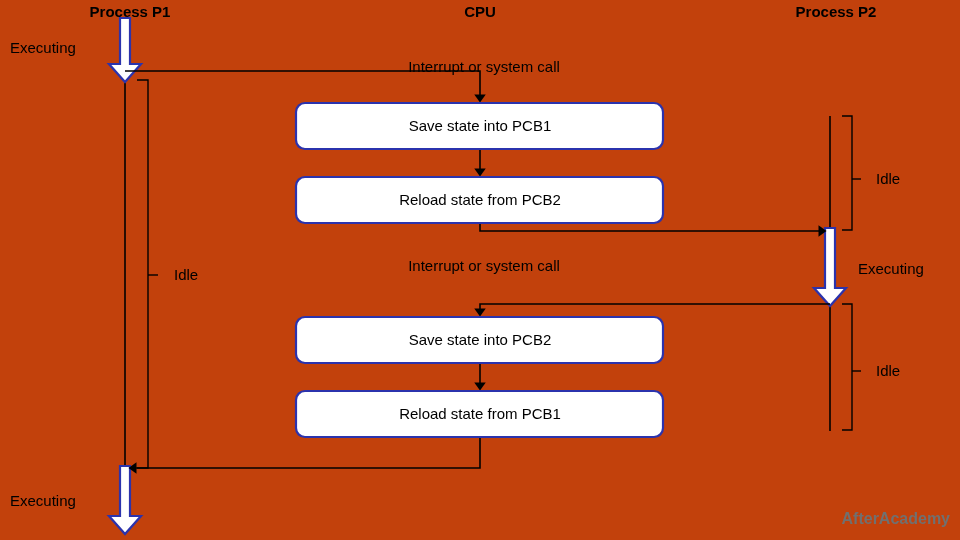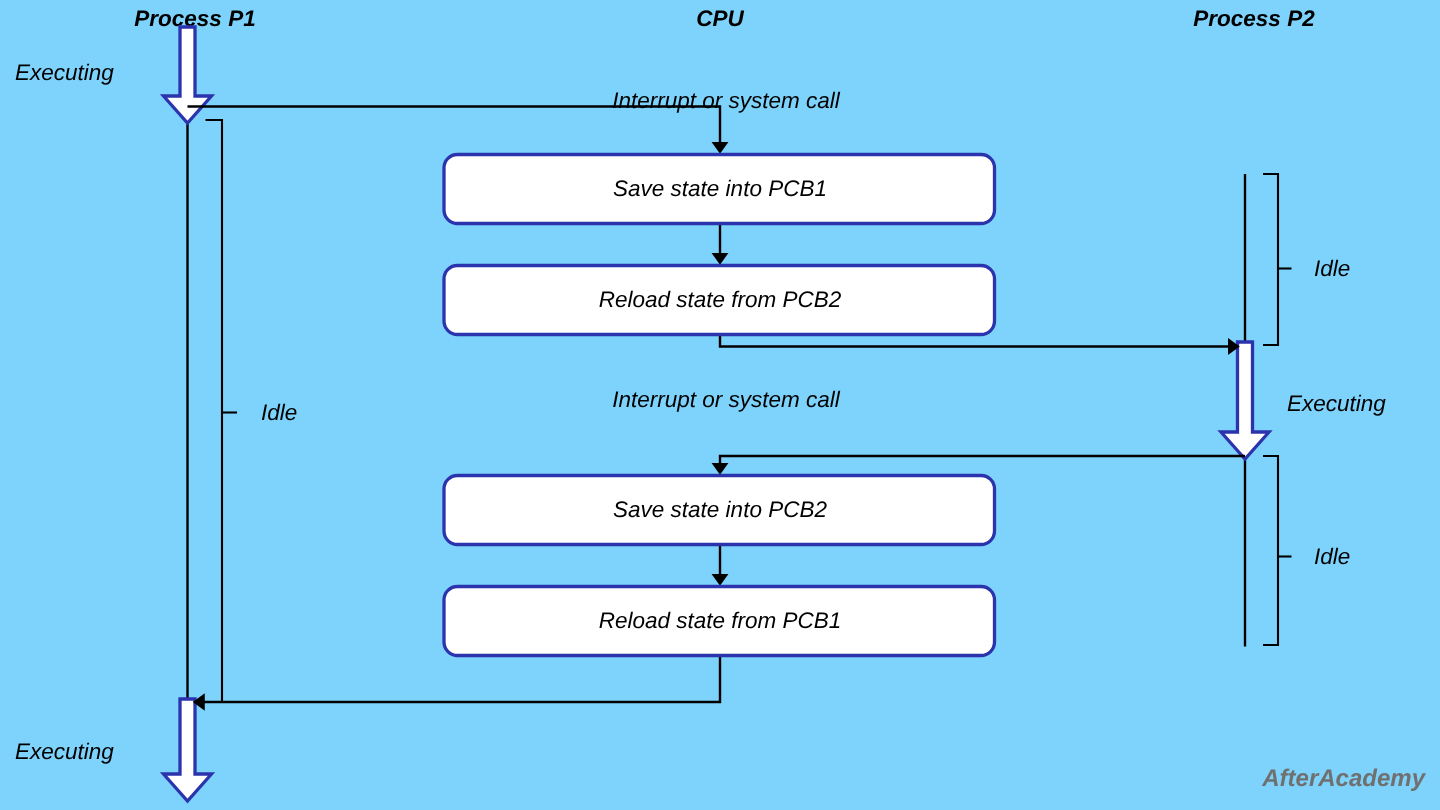--- a/index.html
+++ b/index.html
@@ -10,22 +10,21 @@
   body {
     width: 960px;
     height: 540px;
     overflow: hidden;
     font-family: "Liberation Sans", sans-serif;
   }
   #diagram-root {
     position: relative;
     width: 960px;
     height: 540px;
-    background: #7dd3fc;
-    font-style: italic;
+    background: #c2410c;
   }
   svg#context-switch-svg {
     display: block;
     width: 960px;
     height: 540px;
   }
   text {
     font-family: "Liberation Sans", sans-serif;
     fill: #000000;
   }

